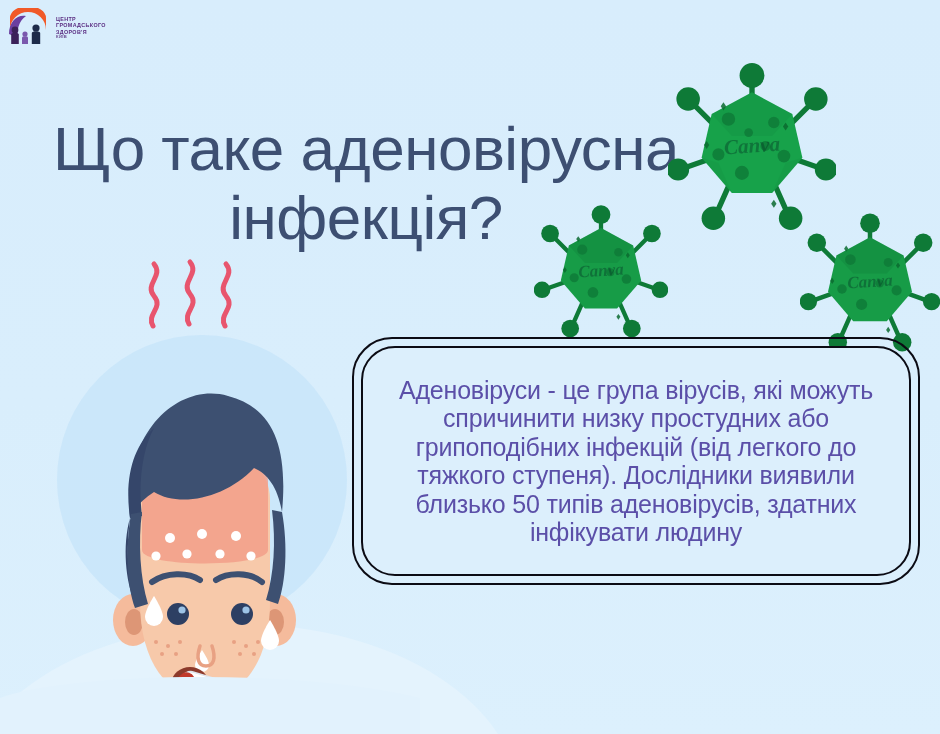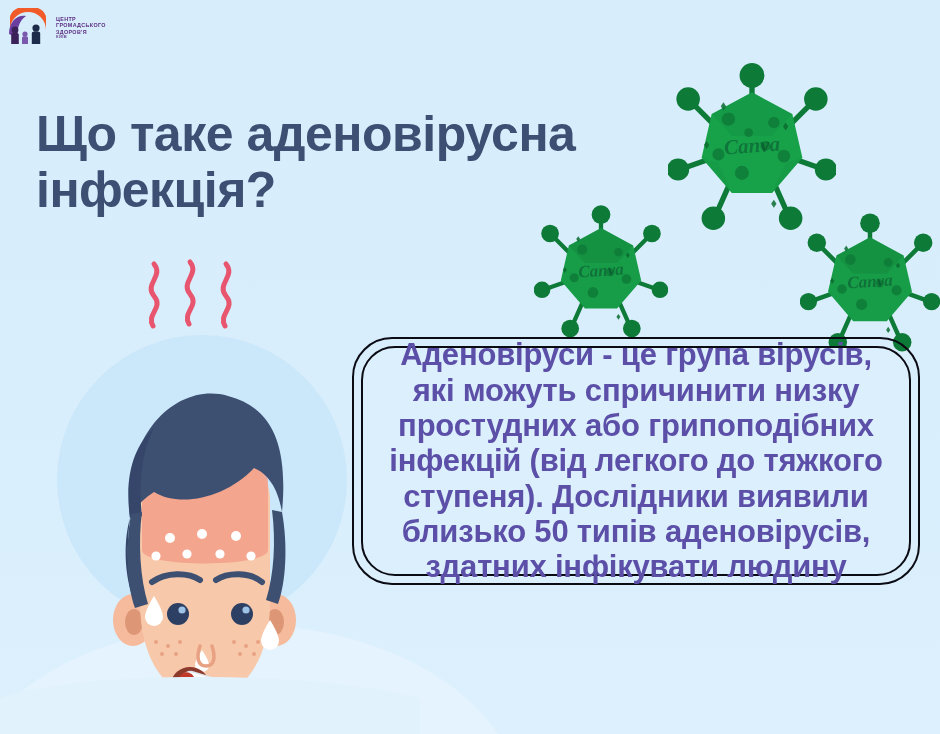--- a/index.html
+++ b/index.html
@@ -68,23 +68,24 @@
     font-size: 4.2px;
     color: #6b4a92;
   }
 
   
   .headline {
     position: absolute;
     left: 36px;
     top: 72px;
     width: 660px;
-    font-size: 50px;
+    text-align: center;
+    font-size: 62px;
     line-height: 1.12;
-    font-weight: bold;
+    font-weight: normal;
     color: #3d4f72;
     letter-spacing: -0.5px;
   }
 
   
   .virus {
     position: absolute;
   }
   .virus-watermark {
     position: absolute;
@@ -133,23 +134,23 @@
     border: 2.5px solid #0b0b14;
     border-radius: 34px;
     background: #dceffc;
     display: flex;
     align-items: center;
     justify-content: center;
     padding: 4px 22px;
   }
   .info-text {
     text-align: center;
-    font-size: 31px;
+    font-size: 25px;
     line-height: 1.14;
-    font-weight: bold;
+    font-weight: normal;
     color: #5b4fa8;
     letter-spacing: -0.2px;
   }
 </style>
 </head>
 <body>
 
 <div id="poster">
 
   <div class="bg-wash"></div>

